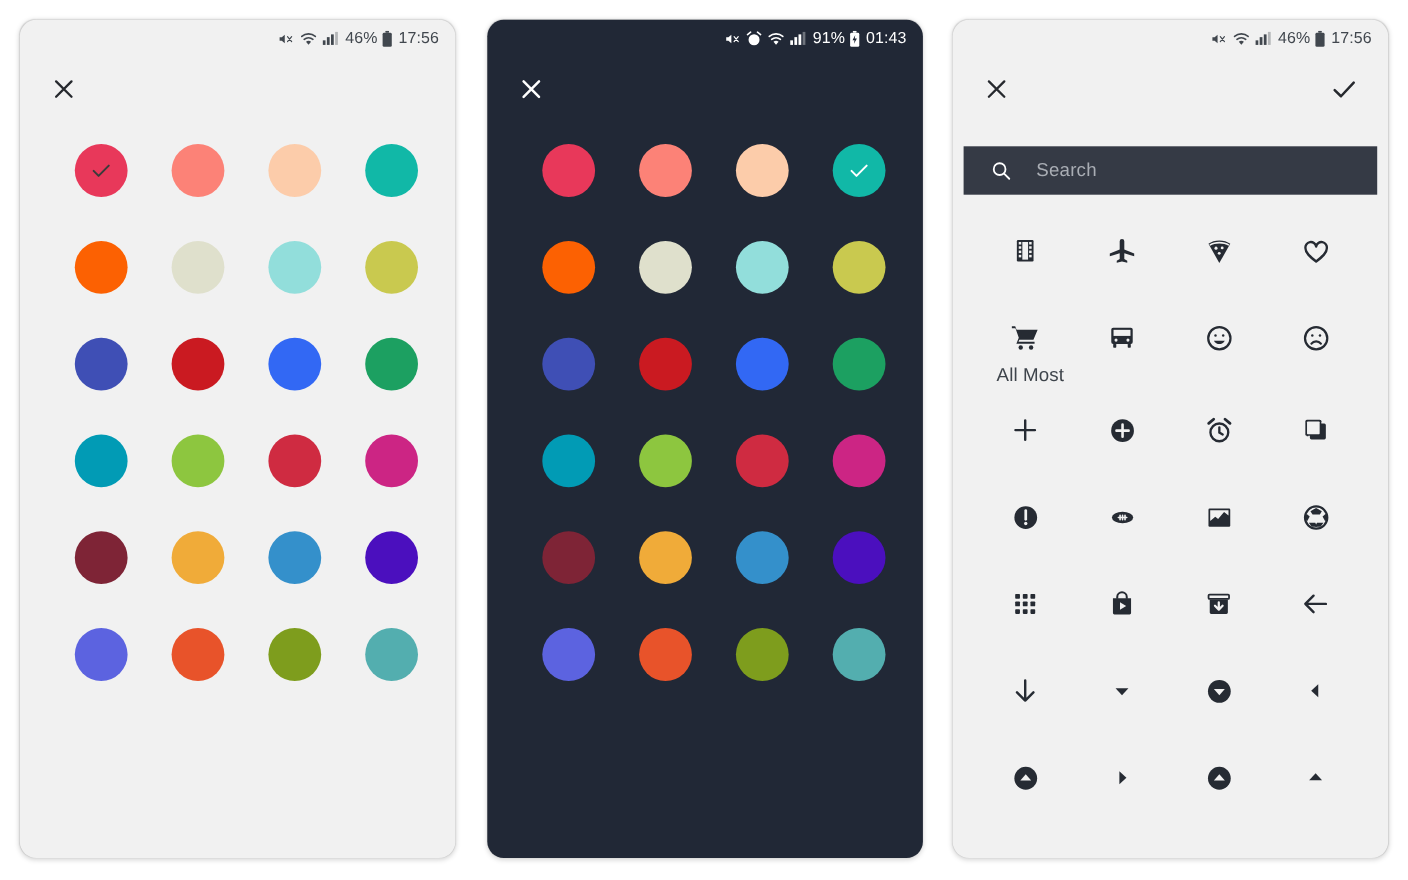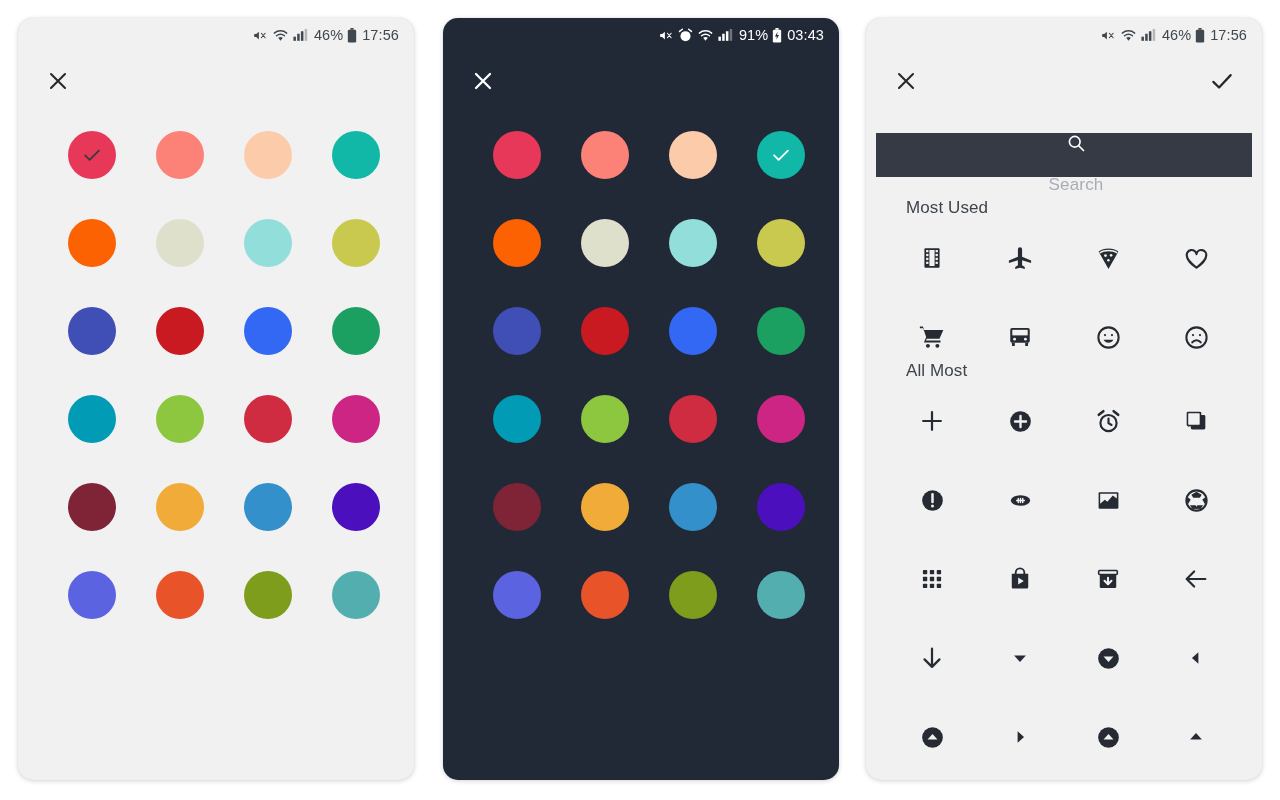--- a/index.html
+++ b/index.html
@@ -102,21 +102,20 @@
   .searchbar {
     position: absolute;
     top: 115px; left: 10px; right: 10px;
     height: 44px;
     background: #353a45;
     display: flex;
     align-items: center;
     padding: 0 0 0 24px;
     gap: 22px;
     cursor: text;
-    flex-direction: column;
   }
   .searchbar svg { display: block; flex: 0 0 auto; }
   .search-placeholder {
     font-size: 17px;
     color: #a9adb4;
     letter-spacing: 0.2px;
   }
 
   
   .icon-scroll {
@@ -305,21 +304,21 @@
         </svg>
       </span>
       <span class="sb-text sb-batt-pct">91%</span>
       <span>
         <svg width="10" height="15" viewBox="0 0 12 18" fill="currentColor">
           <rect x="4" y="0" width="4" height="2" rx="0.6"></rect>
           <rect x="1" y="2.2" width="10" height="15.3" rx="1.6"></rect>
           <path d="M6.6 4.6L3.6 10.3h2.2l-0.6 3.9 3.2-5.9H6.1z" fill="#212836"></path>
         </svg>
       </span>
-      <span class="sb-text sb-clock">03:43</span>
+      <span class="sb-text sb-clock">01:43</span>
     </div>
 
     <div class="appbar">
       <div class="appbar-btn">
         <span>
           <svg width="24" height="24" viewBox="0 0 24 24" fill="none" stroke="#ffffff" stroke-width="2.3" stroke-linecap="round">
             <path d="M5 5l14 14M19 5L5 19"></path>
           </svg>
         </span>
       </div>
@@ -460,21 +459,20 @@
       <span>
         <svg width="20" height="20" viewBox="0 0 24 24" fill="none" stroke="#ffffff" stroke-width="2" stroke-linecap="round">
           <circle cx="10.5" cy="10.5" r="6.4"></circle>
           <path d="M15.4 15.4L21 21"></path>
         </svg>
       </span>
       <span class="search-placeholder">Search</span>
     </div>
 
     <div class="icon-scroll" id="icon-sections">
-        <div class="section-title">Most Used</div>
         <div class="icon-grid">
           <div class="icon-cell" title="film-icon">
             <svg width="26" height="26" viewBox="0 0 24 24" fill="#262b33">
               <rect x="5" y="3" width="14" height="18" rx="1"></rect>
               <g fill="#f1f1f1">
                 <rect x="6.6" y="4.6" width="2.1" height="2.1"></rect>
                 <rect x="6.6" y="8.2" width="2.1" height="2.1"></rect>
                 <rect x="6.6" y="11.8" width="2.1" height="2.1"></rect>
                 <rect x="6.6" y="15.4" width="2.1" height="2.1"></rect>
                 <rect x="15.3" y="4.6" width="2.1" height="2.1"></rect>

